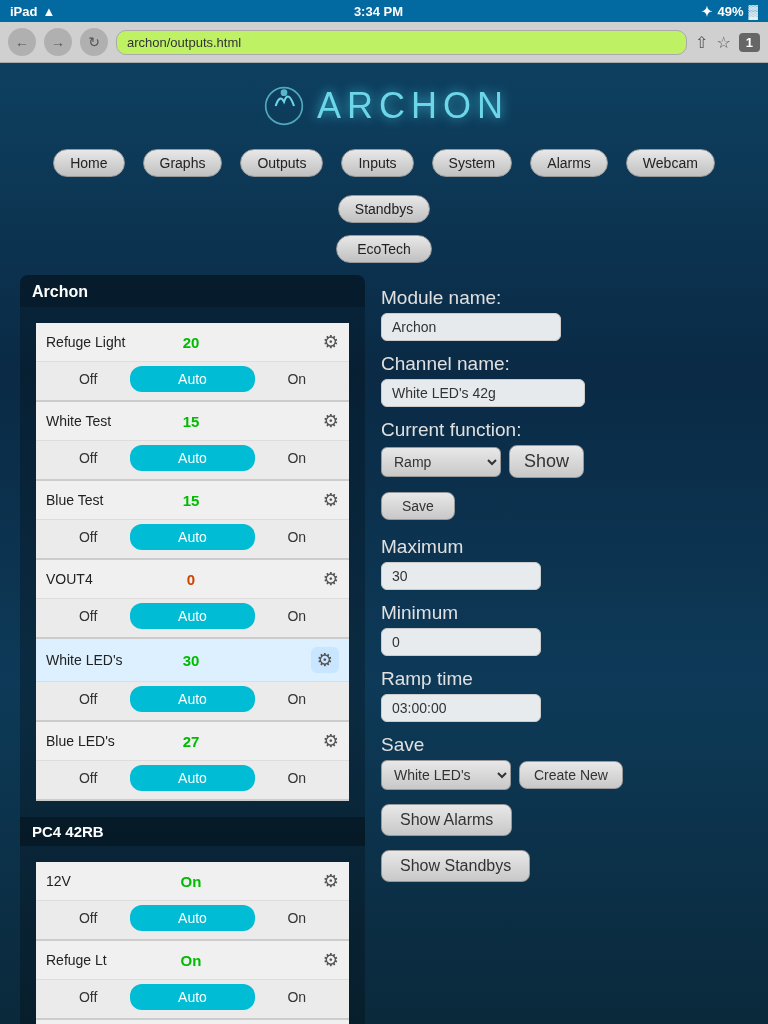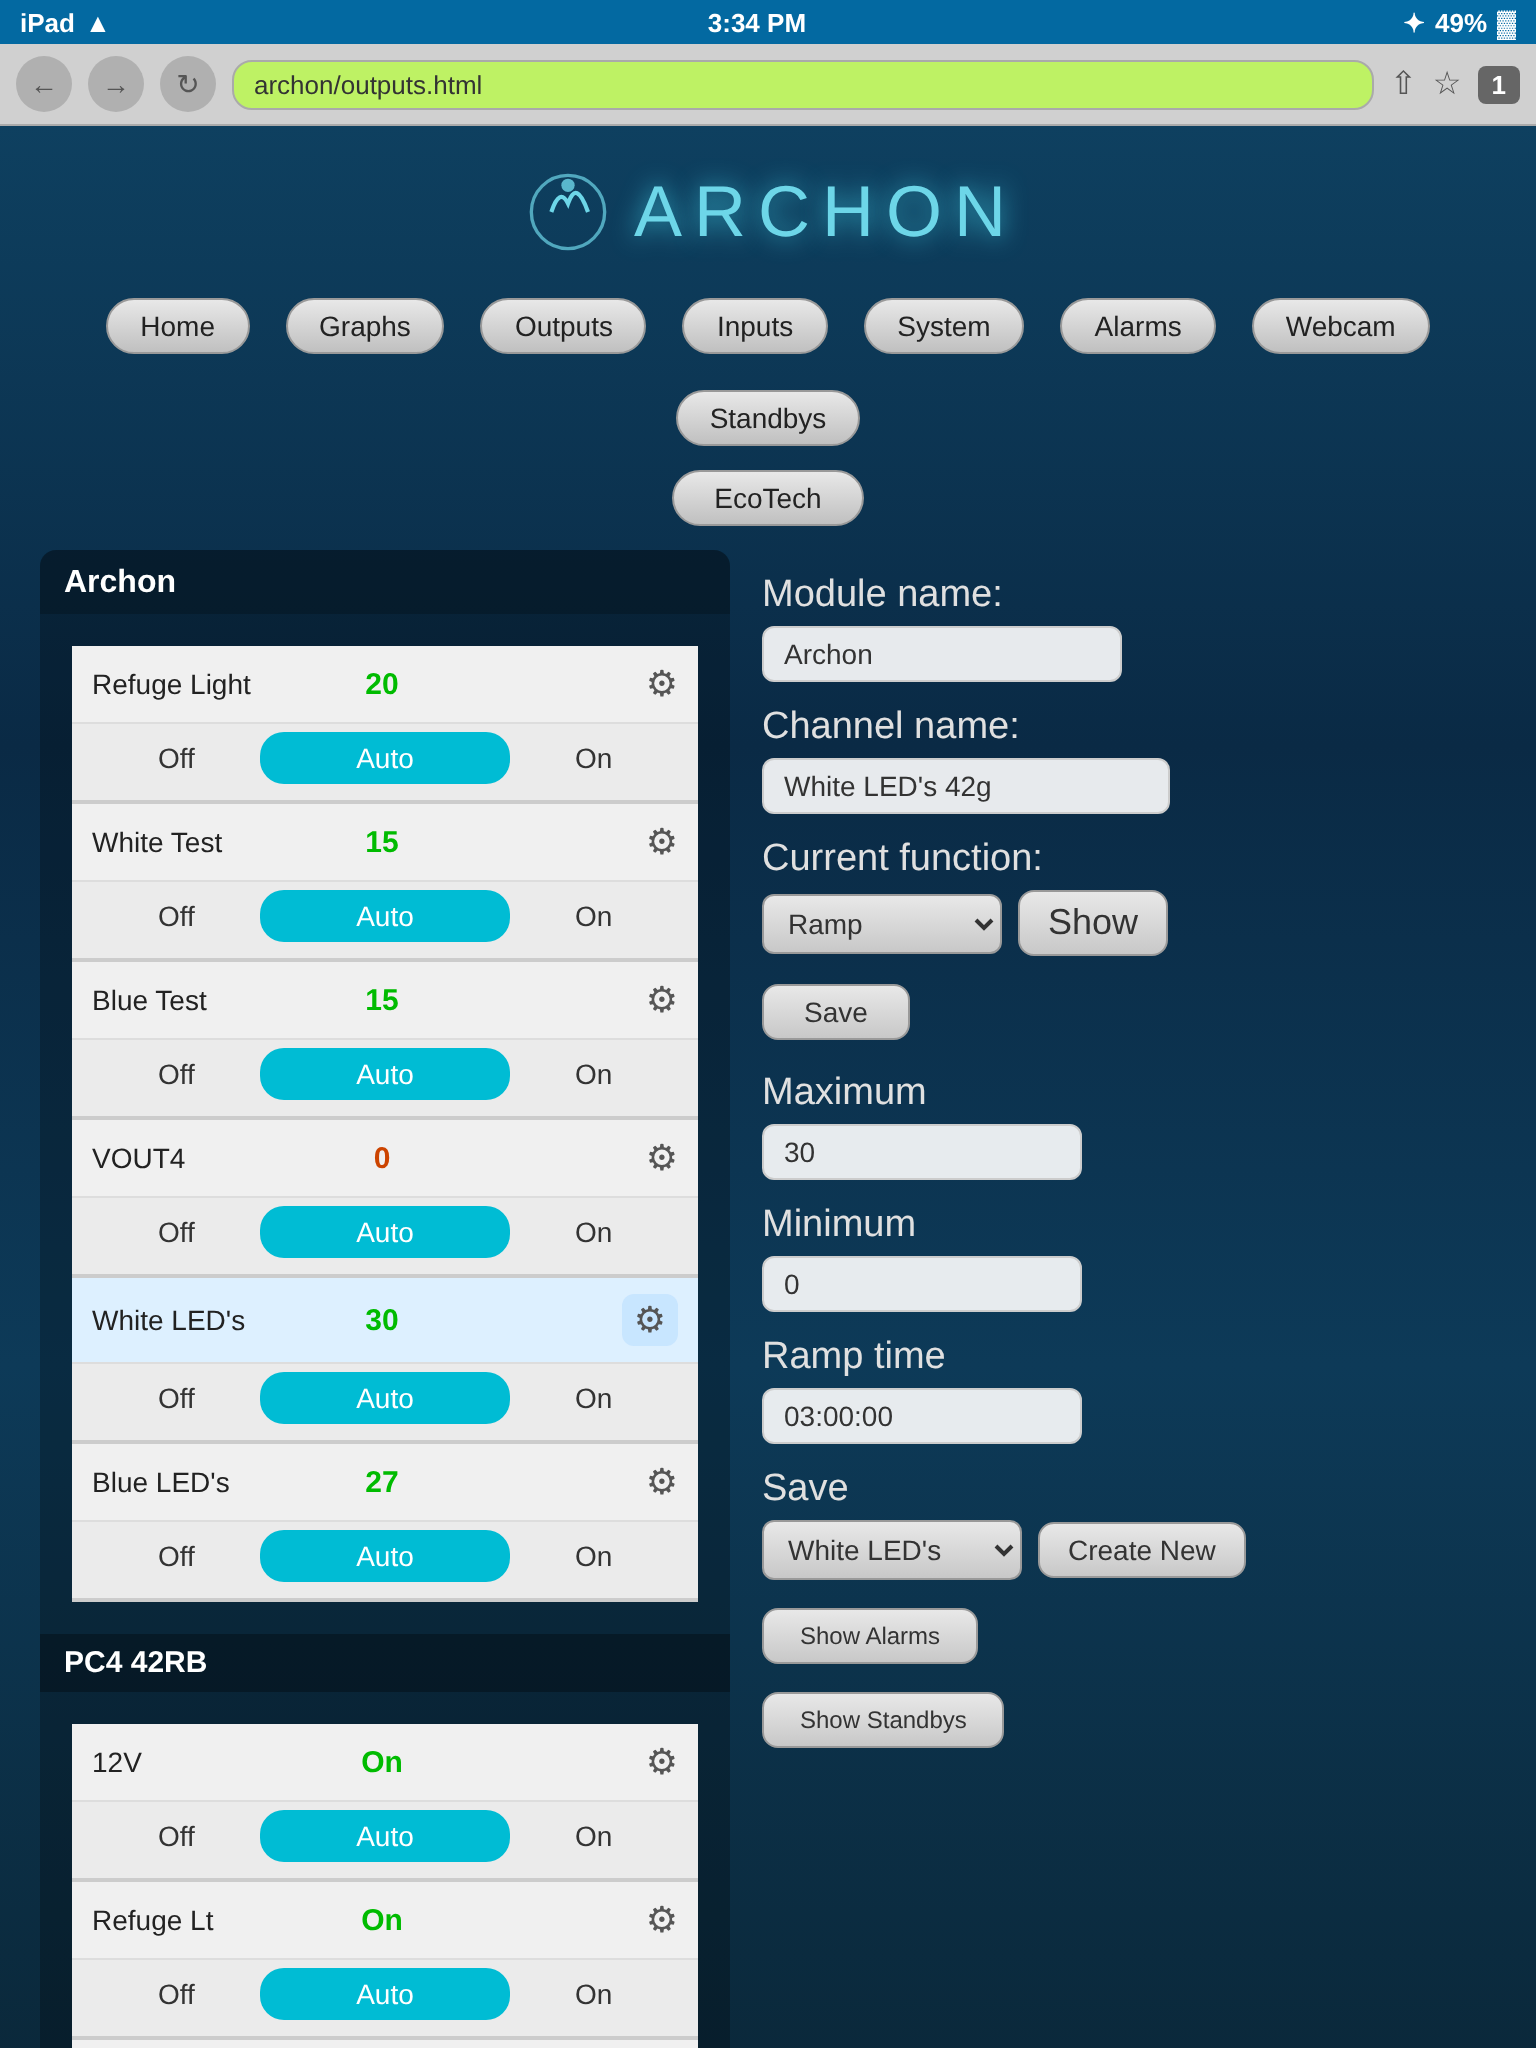--- a/index.html
+++ b/index.html
@@ -319,21 +319,21 @@
       font-size: 14px;
       color: #333;
       cursor: pointer;
     }
 
     .alarm-btn, .standby-btn {
       background: linear-gradient(180deg, #e8e8e8 0%, #c8c8c8 100%);
       border: 1px solid #999;
       border-radius: 8px;
       padding: 6px 18px;
-      font-size: 12px;
+      font-size: 16px;
       color: #333;
       cursor: pointer;
       display: block;
       margin-top: 14px;
       width: fit-content;
     }
   </style>
 </head>
 <body>
 

